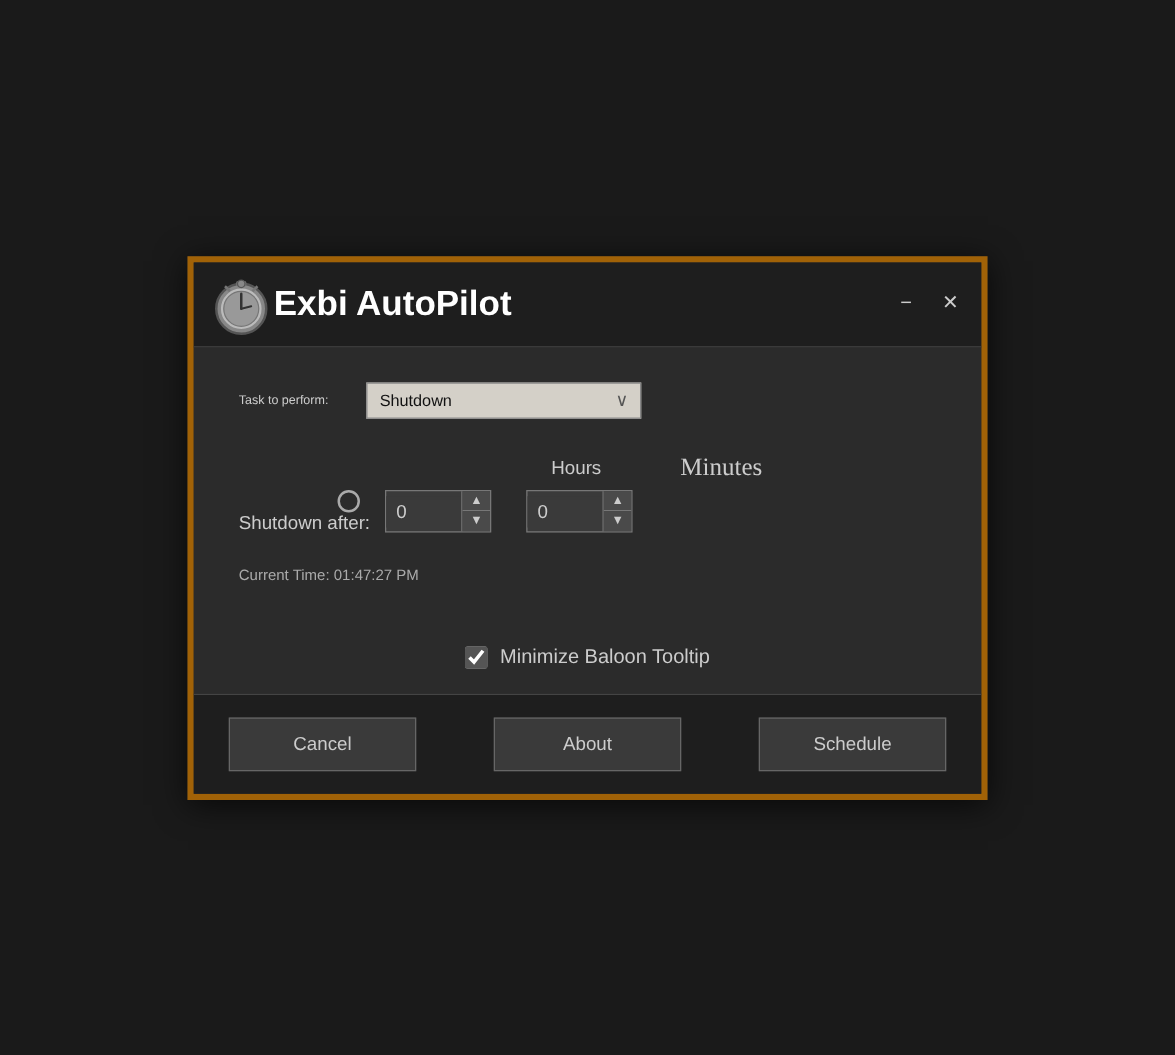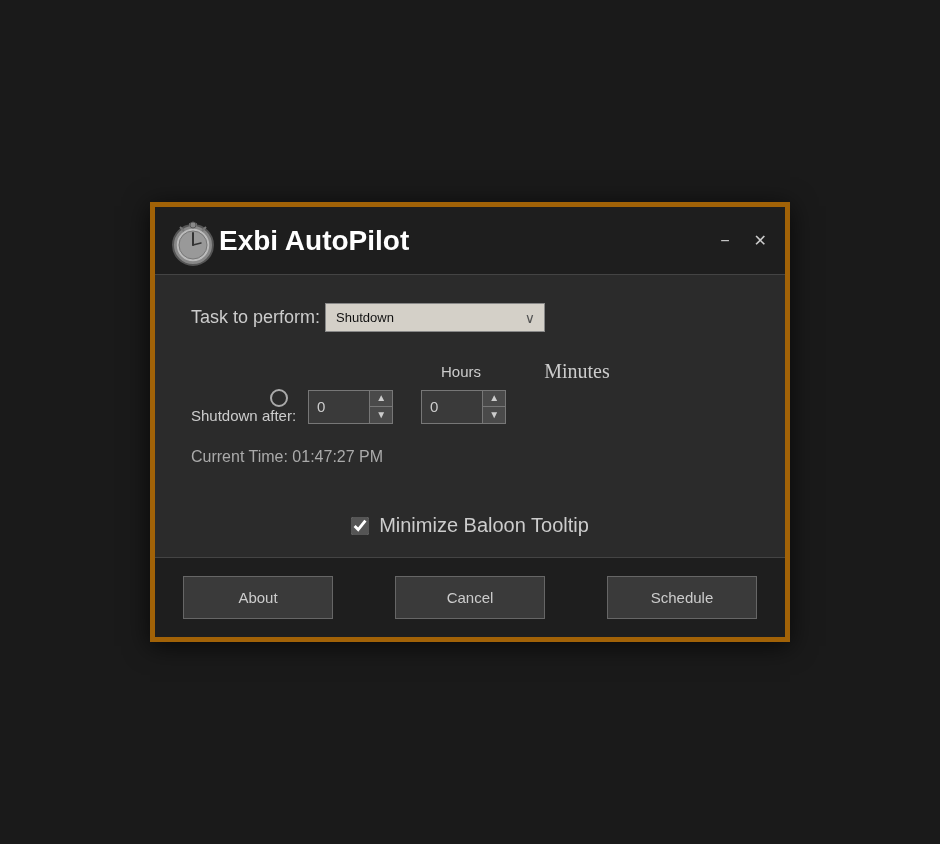--- a/index.html
+++ b/index.html
@@ -63,22 +63,22 @@
     }
 
     .task-row {
       display: flex;
       align-items: center;
       margin-bottom: 28px;
     }
 
     .task-label {
       color: #cccccc;
-      font-size: 18px;
-      margin-right: 5px;
+      font-size: 10px;
+      margin-right: 30px;
       white-space: nowrap;
     }
 
     .task-select {
       background: #d4d0c8;
       border: 1px solid #888;
       color: #111;
       font-size: 13px;
       padding: 6px 10px;
       width: 220px;
@@ -209,41 +209,41 @@
     .spinbox-separator {
       width: 28px;
     }
 
     .current-time-row {
       margin: 24px 0 32px 0;
     }
 
     .current-time-text {
       color: #aaaaaa;
-      font-size: 16px;
+      font-size: 12px;
     }
 
     .checkbox-row {
       display: flex;
       align-items: center;
       justify-content: center;
       padding: 16px 0 20px 0;
     }
 
     .checkbox-input {
       width: 18px;
       height: 18px;
       margin-right: 10px;
       cursor: pointer;
       accent-color: #555;
     }
 
     .checkbox-label {
       color: #cccccc;
-      font-size: 20px;
+      font-size: 16px;
     }
 
     .footer-bar {
       background: #1e1e1e;
       padding: 18px 28px;
       display: flex;
       align-items: center;
       justify-content: space-between;
       margin-top: 0;
       border-top: 1px solid #444;
@@ -349,18 +349,18 @@
     </div>
 
     <div class="checkbox-row">
       <input type="checkbox" class="checkbox-input" checked="" style="">
       <span class="checkbox-label">Minimize Baloon Tooltip</span>
     </div>
 
   </div>
 
   <div class="footer-bar">
+    <button class="footer-btn">Cancel</button>
     <button class="footer-btn">About</button>
-    <button class="footer-btn">Cancel</button>
     <button class="footer-btn">Schedule</button>
   </div>
 
 </div>
 
 </body></html>

